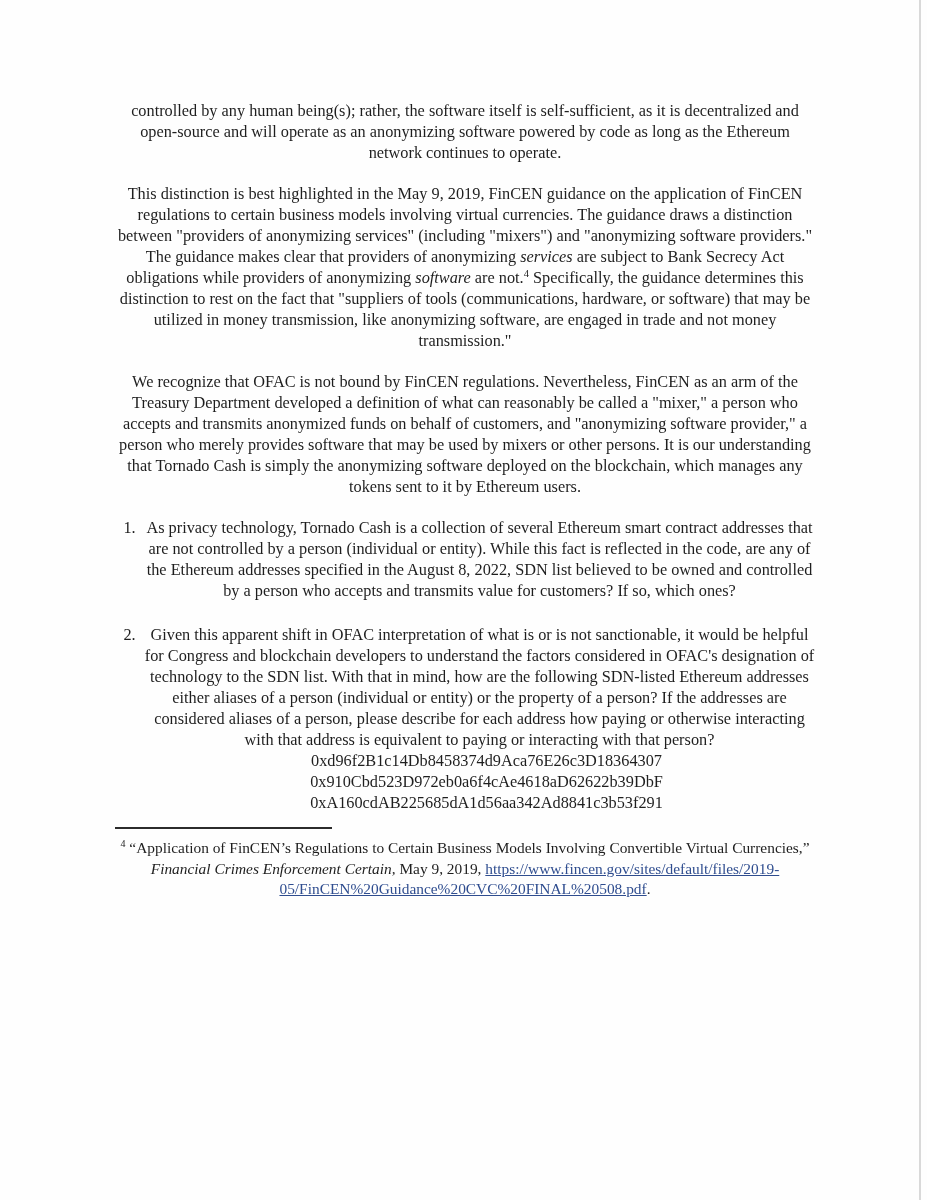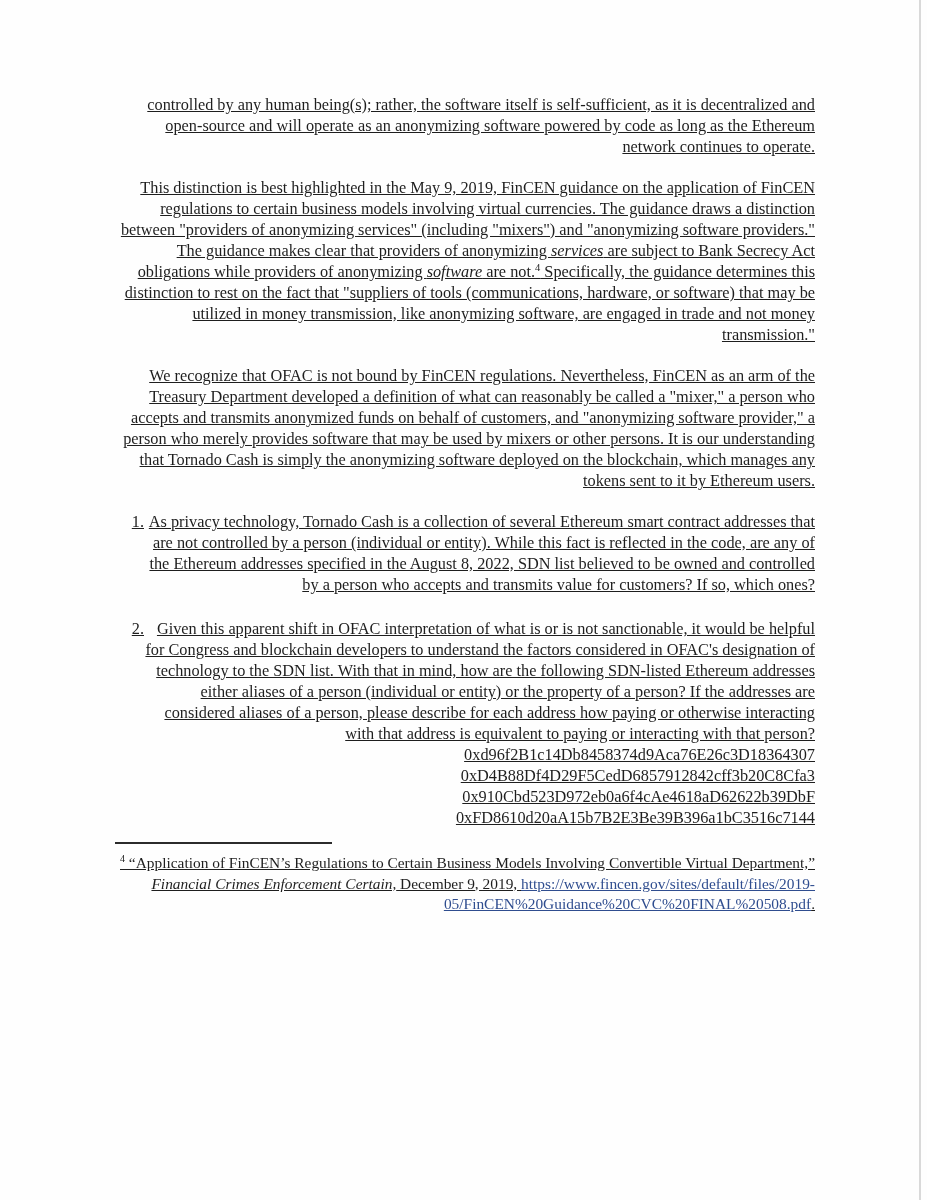--- a/index.html
+++ b/index.html
@@ -20,26 +20,25 @@
     position: absolute;
     top: 0;
     right: 6px;
     width: 2px;
     height: 100%;
     background: #d9d9d9;
   }
   .content {
     position: absolute;
     left: 115px;
-    top: 94px;
+    top: 100px;
     width: 700px;
     font-size: 16.3px;
     line-height: 21px;
-    text-align: right;
-    text-decoration: underline;
+    text-align: center;
   }
   .para { margin: 0 0 20px 0; }
   .it { font-style: italic; }
   .sup {
     font-size: 10.5px;
     vertical-align: super;
     line-height: 0;
   }
   .qlist { margin-top: 20px; }
   .qitem {
@@ -94,28 +93,27 @@
           <span>As privacy technology, Tornado Cash is a collection of several Ethereum smart contract addresses that are not controlled by a person (individual or entity). While this fact is reflected in the code, are any of the Ethereum addresses specified in the August 8, 2022, SDN list believed to be owned and controlled by a person who accepts and transmits value for customers? If so, which ones?</span>
         </div>
       </div>
 
       <div class="qitem">
         <span class="qnum">2.</span>
         <div class="qbody">
           <span>Given this apparent shift in OFAC interpretation of what is or is not sanctionable, it would be helpful for Congress and blockchain developers to understand the factors considered in OFAC's designation of technology to the SDN list. With that in mind, how are the following SDN-listed Ethereum addresses either aliases of a person (individual or entity) or the property of a person? If the addresses are considered aliases of a person, please describe for each address how paying or otherwise interacting with that address is equivalent to paying or interacting with that person?</span>
           <div class="addresses">
             <div class="addr">0xd96f2B1c14Db8458374d9Aca76E26c3D18364307</div>
-            <div class="addr">0xD4B88Df4D29F5CedD6857912842cff3b20C8Cfa3</div>
             <div class="addr">0x910Cbd523D972eb0a6f4cAe4618aD62622b39DbF</div>
-            <div class="addr">0xFD8610d20aA15b7B2E3Be39B396a1bC3516c7144</div>
+            <div class="addr">0xA160cdAB225685dA1d56aa342Ad8841c3b53f291</div>
           </div>
         </div>
       </div>
 
     </div>
 
     <div class="footnote-area">
       <div class="fn-rule"></div>
-      <div class="fn-text"><span class="sup">4</span><span> “Application of FinCEN’s Regulations to Certain Business Models Involving Convertible Virtual Department,” </span><span class="it">Financial Crimes Enforcement Certain,</span><span> December 9, 2019, </span><a class="link">https://www.fincen.gov/sites/default/files/2019-05/FinCEN%20Guidance%20CVC%20FINAL%20508.pdf</a><span>.</span></div>
+      <div class="fn-text"><span class="sup">4</span><span> “Application of FinCEN’s Regulations to Certain Business Models Involving Convertible Virtual Currencies,” </span><span class="it">Financial Crimes Enforcement Certain,</span><span> May 9, 2019, </span><a class="link">https://www.fincen.gov/sites/default/files/2019-05/FinCEN%20Guidance%20CVC%20FINAL%20508.pdf</a><span>.</span></div>
     </div>
 
   </div>
 </div>
 
 </body></html>

